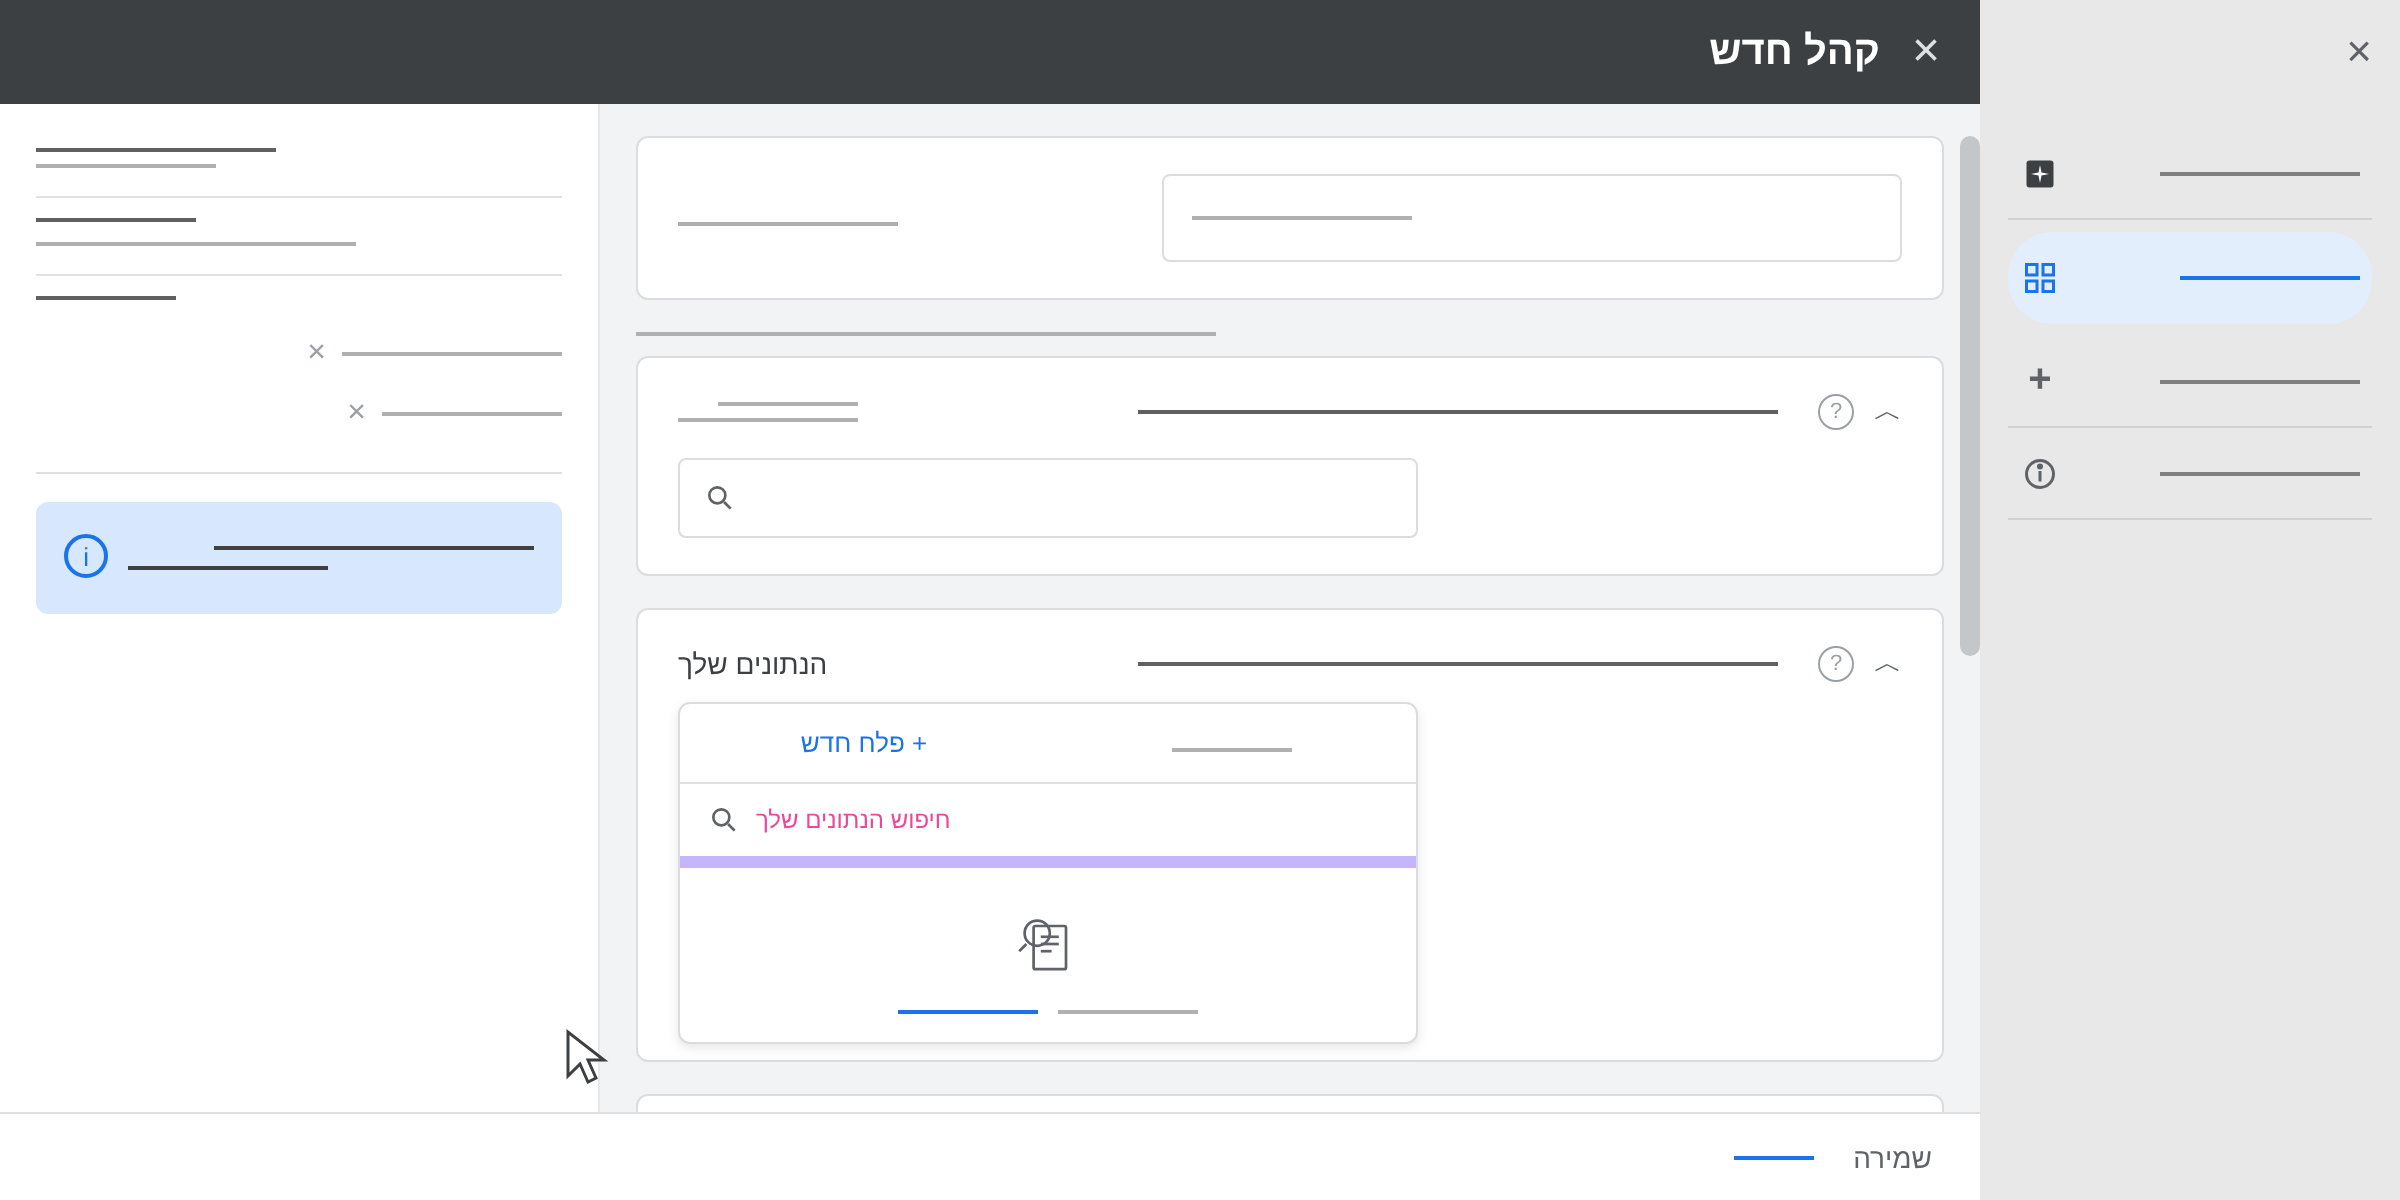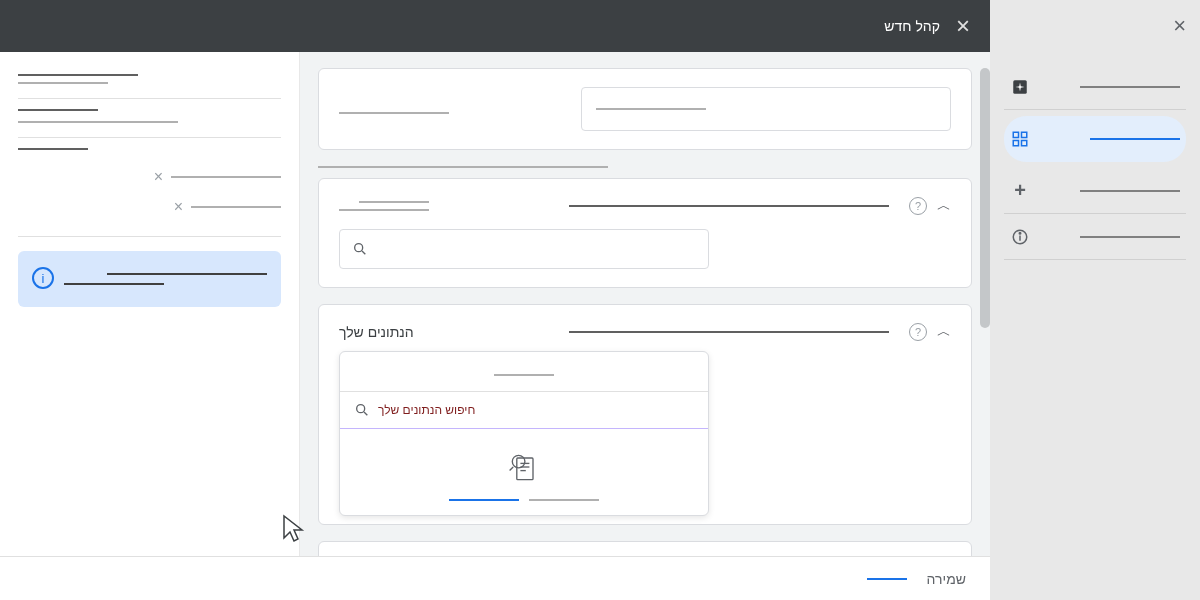--- a/index.html
+++ b/index.html
@@ -16,21 +16,21 @@
 .r-item .line { height: 2px; background: #808080; width: 100px; }
 .r-item.active { background: #e3eefc; border-radius: 22px; border-bottom: none; margin: 6px 0; }
 .r-item.active .line { background: #1a73e8; width: 90px; }
 .r-icon { width: 20px; height: 20px; display: flex; align-items: center; justify-content: center; color: #5f6368; }
 .r-item.active .r-icon { color: #1a73e8; }
 
 
 .modal { position: absolute; left: 0; top: 0; width: 990px; height: 600px; background: #fff; }
 .modal-header { height: 52px; background: #3c4043; display: flex; align-items: center; padding: 0 20px; gap: 16px; color: #fff; }
 .modal-header .close { font-size: 24px; cursor: pointer; color: #e0e0e0; }
-.modal-title { font-size: 14px; font-weight: 400; }
+.modal-title { font-size: 20px; font-weight: 700; }
 
 .modal-body { display: flex; height: 548px; }
 
 
 .main-col { flex: 1; background: #f1f3f4; padding: 16px 18px 0 18px; overflow-y: auto; position: relative; }
 .scrollbar-mock { position: absolute; right: 0; top: 16px; width: 10px; height: 260px; background: #c4c7c9; border-radius: 5px; }
 
 .card { background: #fff; border: 1px solid #dadce0; border-radius: 6px; margin-bottom: 16px; padding: 18px 20px; }
 .card-row { display: flex; align-items: center; justify-content: space-between; gap: 16px; }
 .card-title-block { text-align: right; }
@@ -47,21 +47,21 @@
 .mag { width: 16px; height: 16px; color: #5f6368; }
 
 .section-title { font-size: 14px; color: #3c4043; text-align: right; }
 
 
 .tabs-pop { background: #fff; border: 1px solid #dadce0; border-radius: 6px; margin-top: 10px; width: 370px; margin-right: auto; margin-left: 0; box-shadow: 0 2px 6px rgba(0,0,0,0.1); }
 .tabs-bar { display: flex; border-bottom: 1px solid #e0e0e0; }
 .tab { flex: 1; padding: 12px 8px; text-align: center; font-size: 13px; color: #5f6368; cursor: pointer; }
 .tab.active { color: #202124; border-bottom: 2px solid #1a73e8; font-weight: 500; }
 .tab.blue { color: #1a73e8; }
-.tab-search { display: flex; align-items: center; justify-content: flex-end; gap: 8px; padding: 10px 14px; border-bottom: 1px solid #c4b5fd; font-size: 12px; color: #7f1d1d; }
+.tab-search { display: flex; align-items: center; justify-content: flex-end; gap: 8px; padding: 10px 14px; border-bottom: 6px solid #c4b5fd; font-size: 12px; color: #ec4899; }
 .tab-empty { padding: 20px 0 14px; text-align: center; }
 .doc-icon { width: 36px; height: 36px; margin: 0 auto 10px; }
 .empty-lines { display: flex; gap: 10px; justify-content: center; }
 .eline { height: 2px; width: 70px; }
 .eline.blue { background: #1a73e8; }
 .eline.gray { background: #b0b0b0; }
 
 
 .left-col { width: 300px; background: #fff; padding: 16px 18px; border-right: 1px solid #e8e8e8; }
 .sum-block { margin-bottom: 14px; }
@@ -178,20 +178,21 @@
             <span class="chev">︿</span>
             <span class="help-icon">?</span>
             <span class="gline dark" style="width:320px;margin-right:10px;"></span>
           </div>
           <div class="section-title">הנתונים שלך</div>
         </div>
 
         <div class="tabs-pop">
           <div class="tabs-bar">
             <div class="tab"><span class="gline" style="width:60px;"></span></div>
+            <div class="tab blue">+ פלח חדש</div>
           </div>
           <div class="tab-search">
             <span>חיפוש הנתונים שלך</span>
             <svg class="mag" viewBox="0 0 24 24" fill="none" stroke="#5f6368" stroke-width="2">
                 <circle cx="10" cy="10" r="6"></circle>
                 <line x1="15" y1="15" x2="20" y2="20"></line>
               </svg>
           </div>
           <div class="tab-empty">
             <svg class="doc-icon" viewBox="0 0 40 40" fill="none" stroke="#5f6368" stroke-width="1.5">

